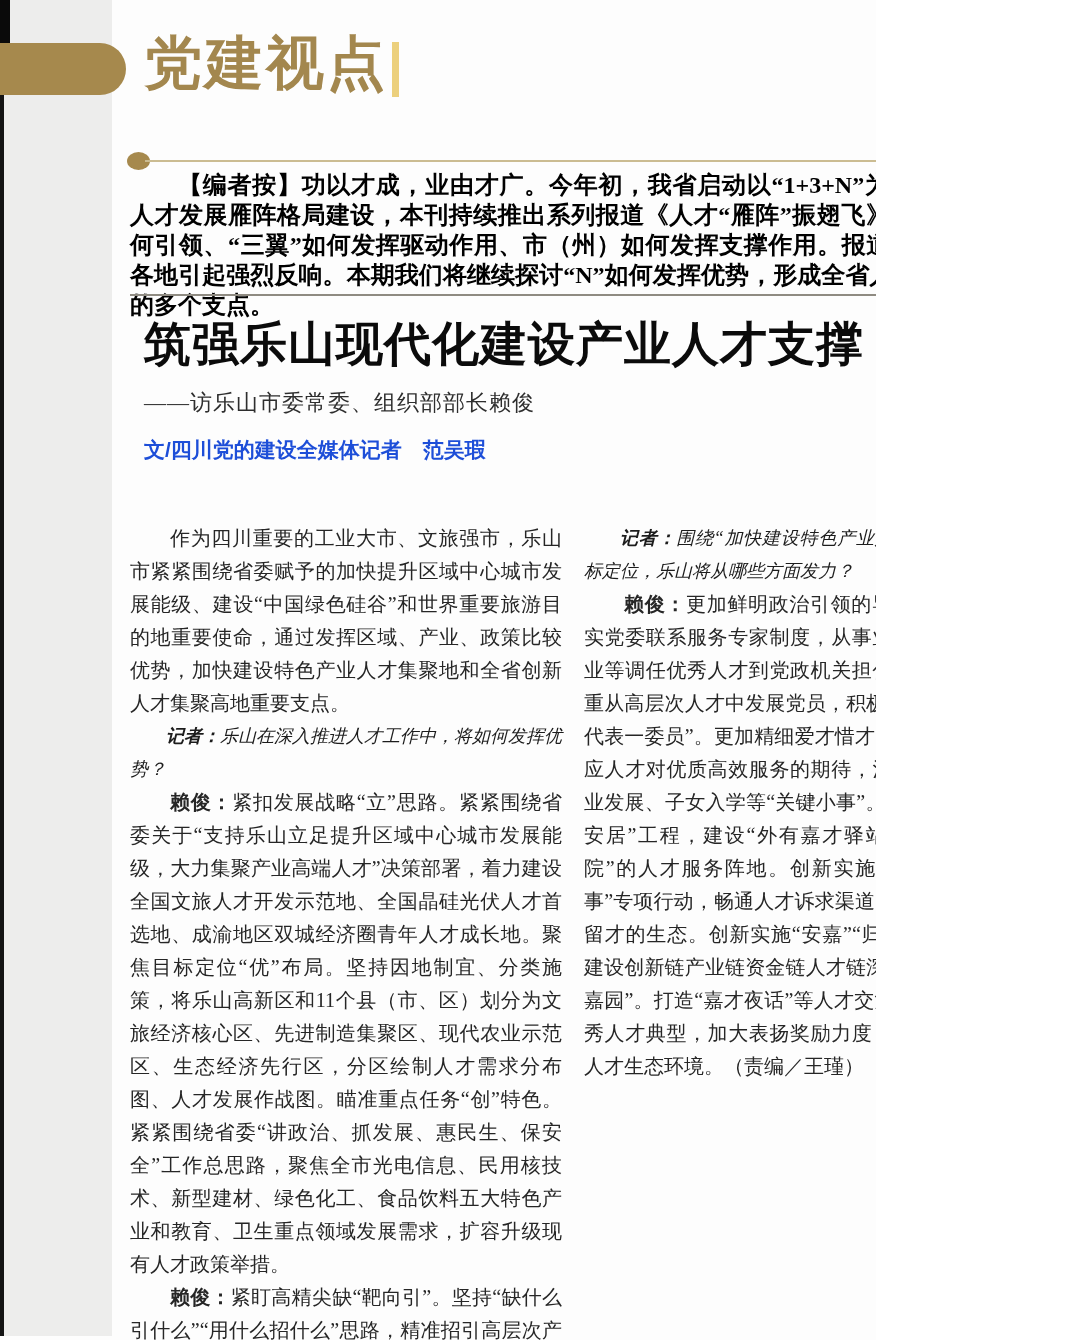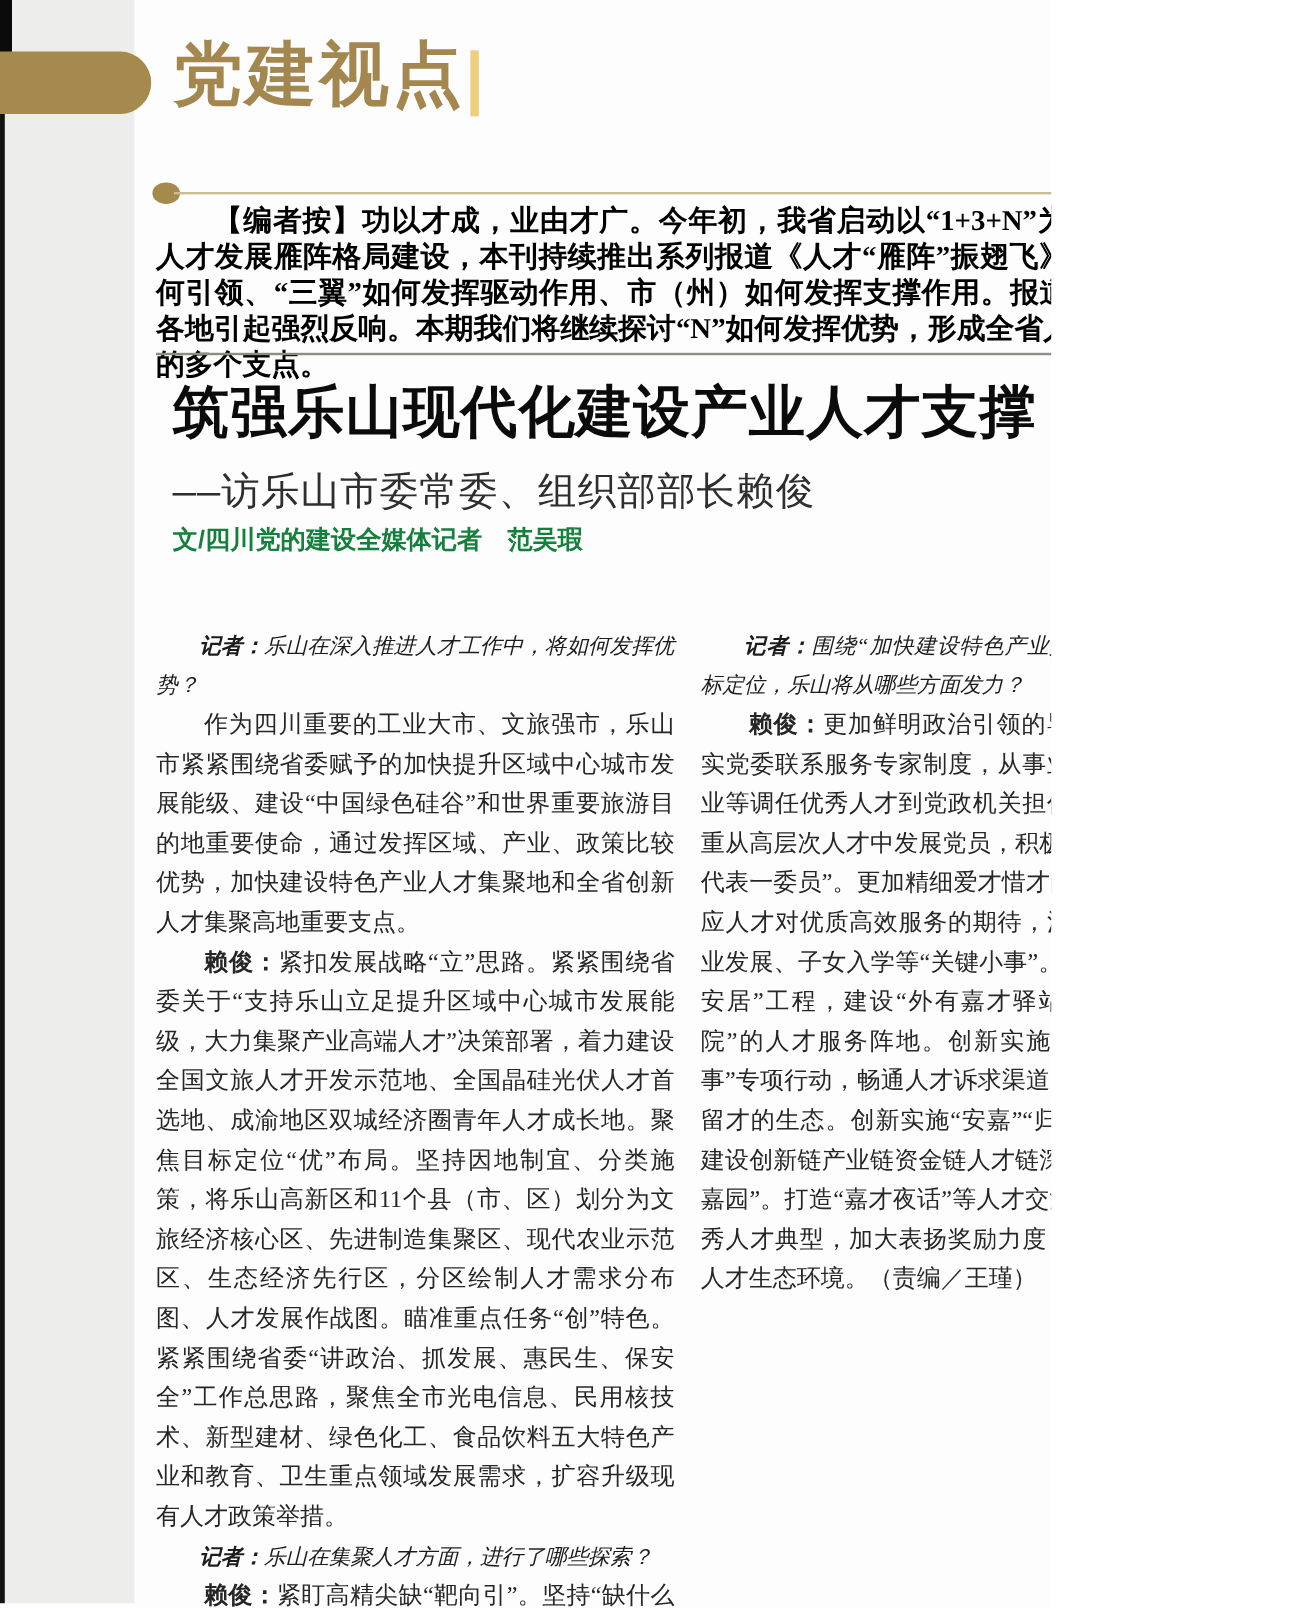--- a/index.html
+++ b/index.html
@@ -40,27 +40,27 @@
   }
 
   
   .article-title {
     position:absolute; left:144px; top:322px; margin:0;
     font-size:47px; font-weight:900; color:#0b0b0b; letter-spacing:1px; line-height:1.1;
     font-family:Liberation Mono, monospace;
   }
   .article-subtitle {
     position:absolute; left:144px; top:388px;
-    font-family:Liberation Mono, monospace;
-    font-size:32px; color:#2e2e2e; letter-spacing:1px;
+    font-family:Liberation Serif, serif;
+    font-size:22px; color:#2e2e2e; letter-spacing:1px;
   }
   .article-byline {
     position:absolute; left:144px; top:436px;
     font-family:"Liberation Sans", sans-serif;
-    font-size:21px; font-weight:bold; color:#15803d;
+    font-size:21px; font-weight:bold; color:#1d4ed8;
   }
 
   
   .columns { position:absolute; left:130px; top:522px; width:886px; display:flex; gap:22px; }
   .col { width:432px; }
   .body-para {
     margin:0; font-size:20px; line-height:33px; color:#262626;
     text-align:justify; text-indent:2em;
   }
   .body-para.continue { text-indent:0; }
@@ -86,24 +86,23 @@
   <div class="note-rule top"></div>
   <p class="editor-note">【编者按】功以才成，业由才广。今年初，我省启动以“1+3+N”为主要功能布局的人才发展雁阵格局建设，本刊持续推出系列报道《人才“雁阵”振翅飞》，探寻“头雁”如何引领、“三翼”如何发挥驱动作用、市（州）如何发挥支撑作用。报道刊发后，在全省各地引起强烈反响。本期我们将继续探讨“N”如何发挥优势，形成全省人才发展雁阵格局的多个支点。</p>
   <div class="note-rule bottom"></div>
 
   <h2 class="article-title">筑强乐山现代化建设产业人才支撑</h2>
   <div class="article-subtitle">——访乐山市委常委、组织部部长赖俊</div>
   <div class="article-byline">文/四川党的建设全媒体记者　范吴瑕</div>
 
   <div class="columns">
     <div class="col">
+        <p class="body-para para">作为四川重要的工业大市、文旅强市，乐山市紧紧围绕省委赋予的加快提升区域中心城市发展能级、建设“中国绿色硅谷”和世界重要旅游目的地重要使命，通过发挥区域、产业、政策比较优势，加快建设特色产业人才集聚地和全省创新人才集聚高地重要支点。</p>
         <p class="body-para question"><b class="speaker-label">记者：</b>乐山在深入推进人才工作中，将如何发挥优势？</p>
-        <p class="body-para para">作为四川重要的工业大市、文旅强市，乐山市紧紧围绕省委赋予的加快提升区域中心城市发展能级、建设“中国绿色硅谷”和世界重要旅游目的地重要使命，通过发挥区域、产业、政策比较优势，加快建设特色产业人才集聚地和全省创新人才集聚高地重要支点。</p>
         <p class="body-para answer"><b class="speaker-label">赖俊：</b>紧扣发展战略“立”思路。紧紧围绕省委关于“支持乐山立足提升区域中心城市发展能级，大力集聚产业高端人才”决策部署，着力建设全国文旅人才开发示范地、全国晶硅光伏人才首选地、成渝地区双城经济圈青年人才成长地。聚焦目标定位“优”布局。坚持因地制宜、分类施策，将乐山高新区和11个县（市、区）划分为文旅经济核心区、先进制造集聚区、现代农业示范区、生态经济先行区，分区绘制人才需求分布图、人才发展作战图。瞄准重点任务“创”特色。紧紧围绕省委“讲政治、抓发展、惠民生、保安全”工作总思路，聚焦全市光电信息、民用核技术、新型建材、绿色化工、食品饮料五大特色产业和教育、卫生重点领域发展需求，扩容升级现有人才政策举措。</p>
-        <p class="body-para question"><b class="speaker-label">记者：</b>乐山在集聚人才方面，进行了哪些探索？</p>
         <p class="body-para answer"><b class="speaker-label">赖俊：</b>紧盯高精尖缺“靶向引”。坚持“缺什么引什么”“用什么招什么”思路，精准招引高层次产业人才，分批次赴北京、杭州等重点城市知名高校开展招才引智专项行动，策划“文旅人才峰会”等系列活动，拓</p>
       </div>
     <div class="col">
         <p class="body-para question"><b class="speaker-label">记者：</b>围绕“加快建设特色产业人才集聚地”的目标定位，乐山将从哪些方面发力？</p>
         <p class="body-para answer"><b class="speaker-label">赖俊：</b>更加鲜明政治引领的导向。高标准落实党委联系服务专家制度，从事业单位、国有企业等调任优秀人才到党政机关担任领导职务。注重从高层次人才中发展党员，积极推荐其担任“两代表一委员”。更加精细爱才惜才的服务。积极顺应人才对优质高效服务的期待，注重解决人才事业发展、子女入学等“关键小事”。大力推进“人才安居”工程，建设“外有嘉才驿站、内有嘉才小院”的人才服务阵地。创新实施“我为群众办实事”专项行动，畅通人才诉求渠道。更加优化励才留才的生态。创新实施“安嘉”“归嘉”计划，着力建设创新链产业链资金链人才链深度融合的“人才嘉园”。打造“嘉才夜话”等人才交流平台，深挖优秀人才典型，加大表扬奖励力度，倾心厚植良好人才生态环境。（责编／王瑾）</p>
       </div>
   </div>
 
 </div>
 

